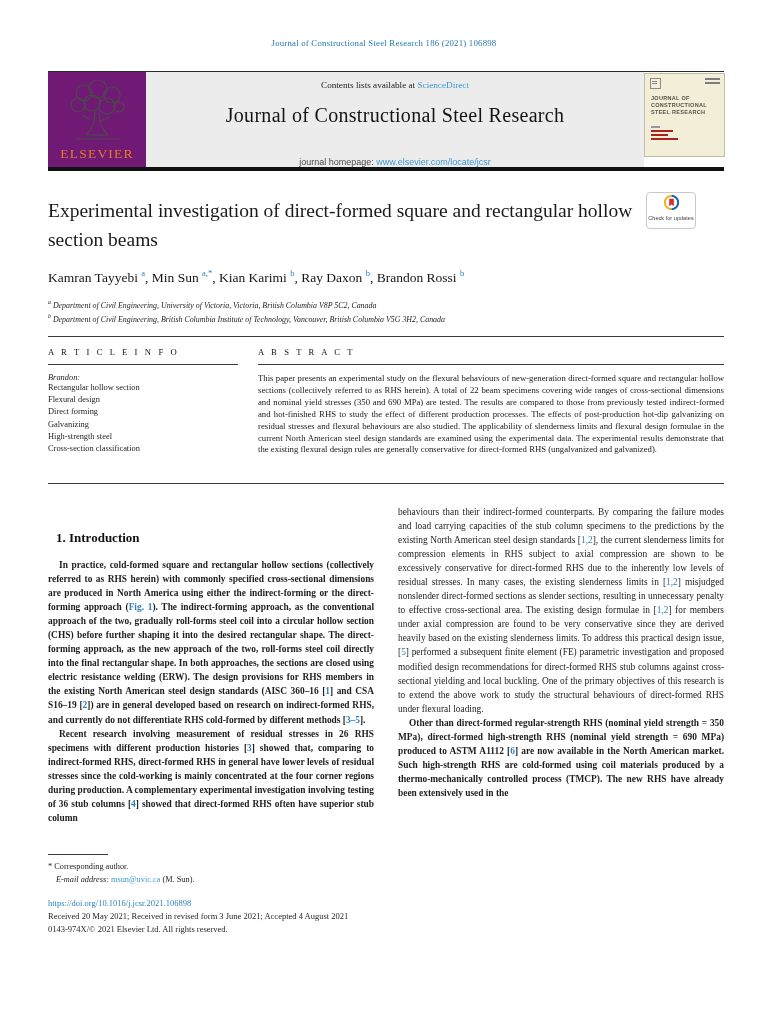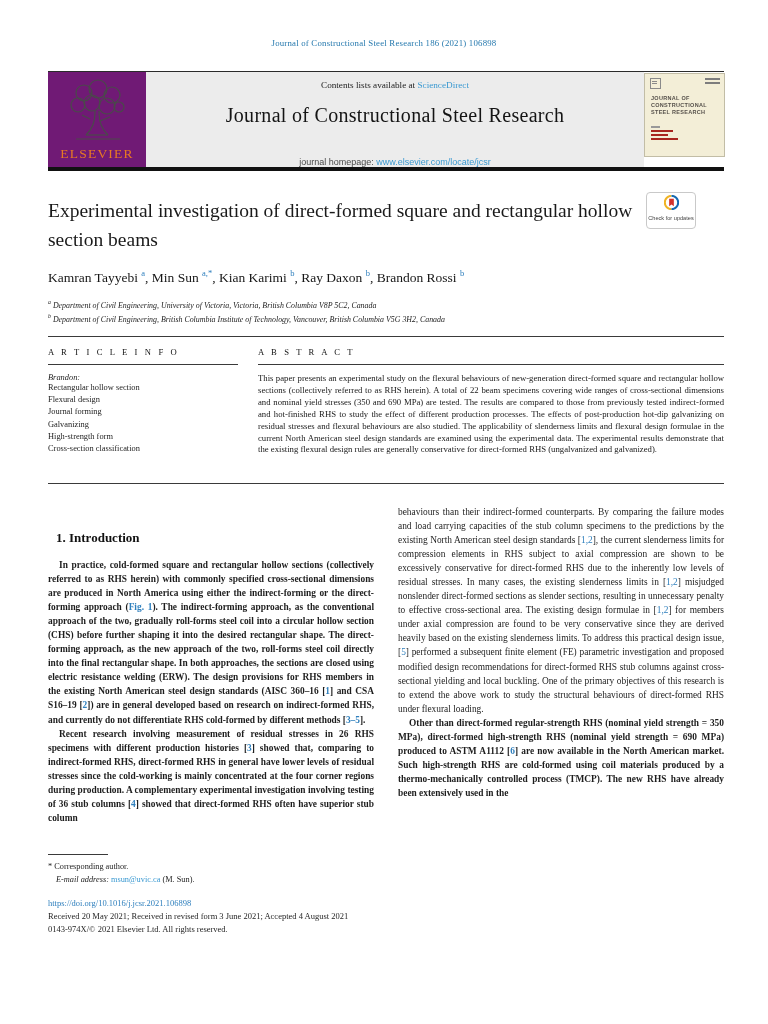--- a/index.html
+++ b/index.html
@@ -155,23 +155,23 @@
       <div><sup>b</sup>Department of Civil Engineering, British Columbia Institute of Technology, Vancouver, British Columbia V5G 3H2, Canada</div>
     </div>
 
   <div class="info-block">
     <div class="info-left">
       <div class="sec-head">A R T I C L E   I N F O</div>
       <div class="kw-label">Brandon:</div>
       <div class="kw-list">
           <span>Rectangular hollow section</span>
           <span>Flexural design</span>
-          <span>Journal forming</span>
+          <span>Direct forming</span>
           <span>Galvanizing</span>
-          <span>High-strength form</span>
+          <span>High-strength steel</span>
           <span>Cross-section classification</span>
         </div>
     </div>
     <div class="info-right">
       <div class="sec-head">A B S T R A C T</div>
       <p class="abstract">This paper presents an experimental study on the flexural behaviours of new-generation direct-formed square and rectangular hollow sections (collectively referred to as RHS herein). A total of 22 beam specimens covering wide ranges of cross-sectional dimensions and nominal yield stresses (350 and 690 MPa) are tested. The results are compared to those from previously tested indirect-formed and hot-finished RHS to study the effect of different production processes. The effects of post-production hot-dip galvanizing on residual stresses and flexural behaviours are also studied. The applicability of slenderness limits and flexural design formulae in the current North American steel design standards are examined using the experimental data. The experimental results demonstrate that the existing flexural design rules are generally conservative for direct-formed RHS (ungalvanized and galvanized).</p>
     </div>
   </div>
 
   <div class="col col-left">

